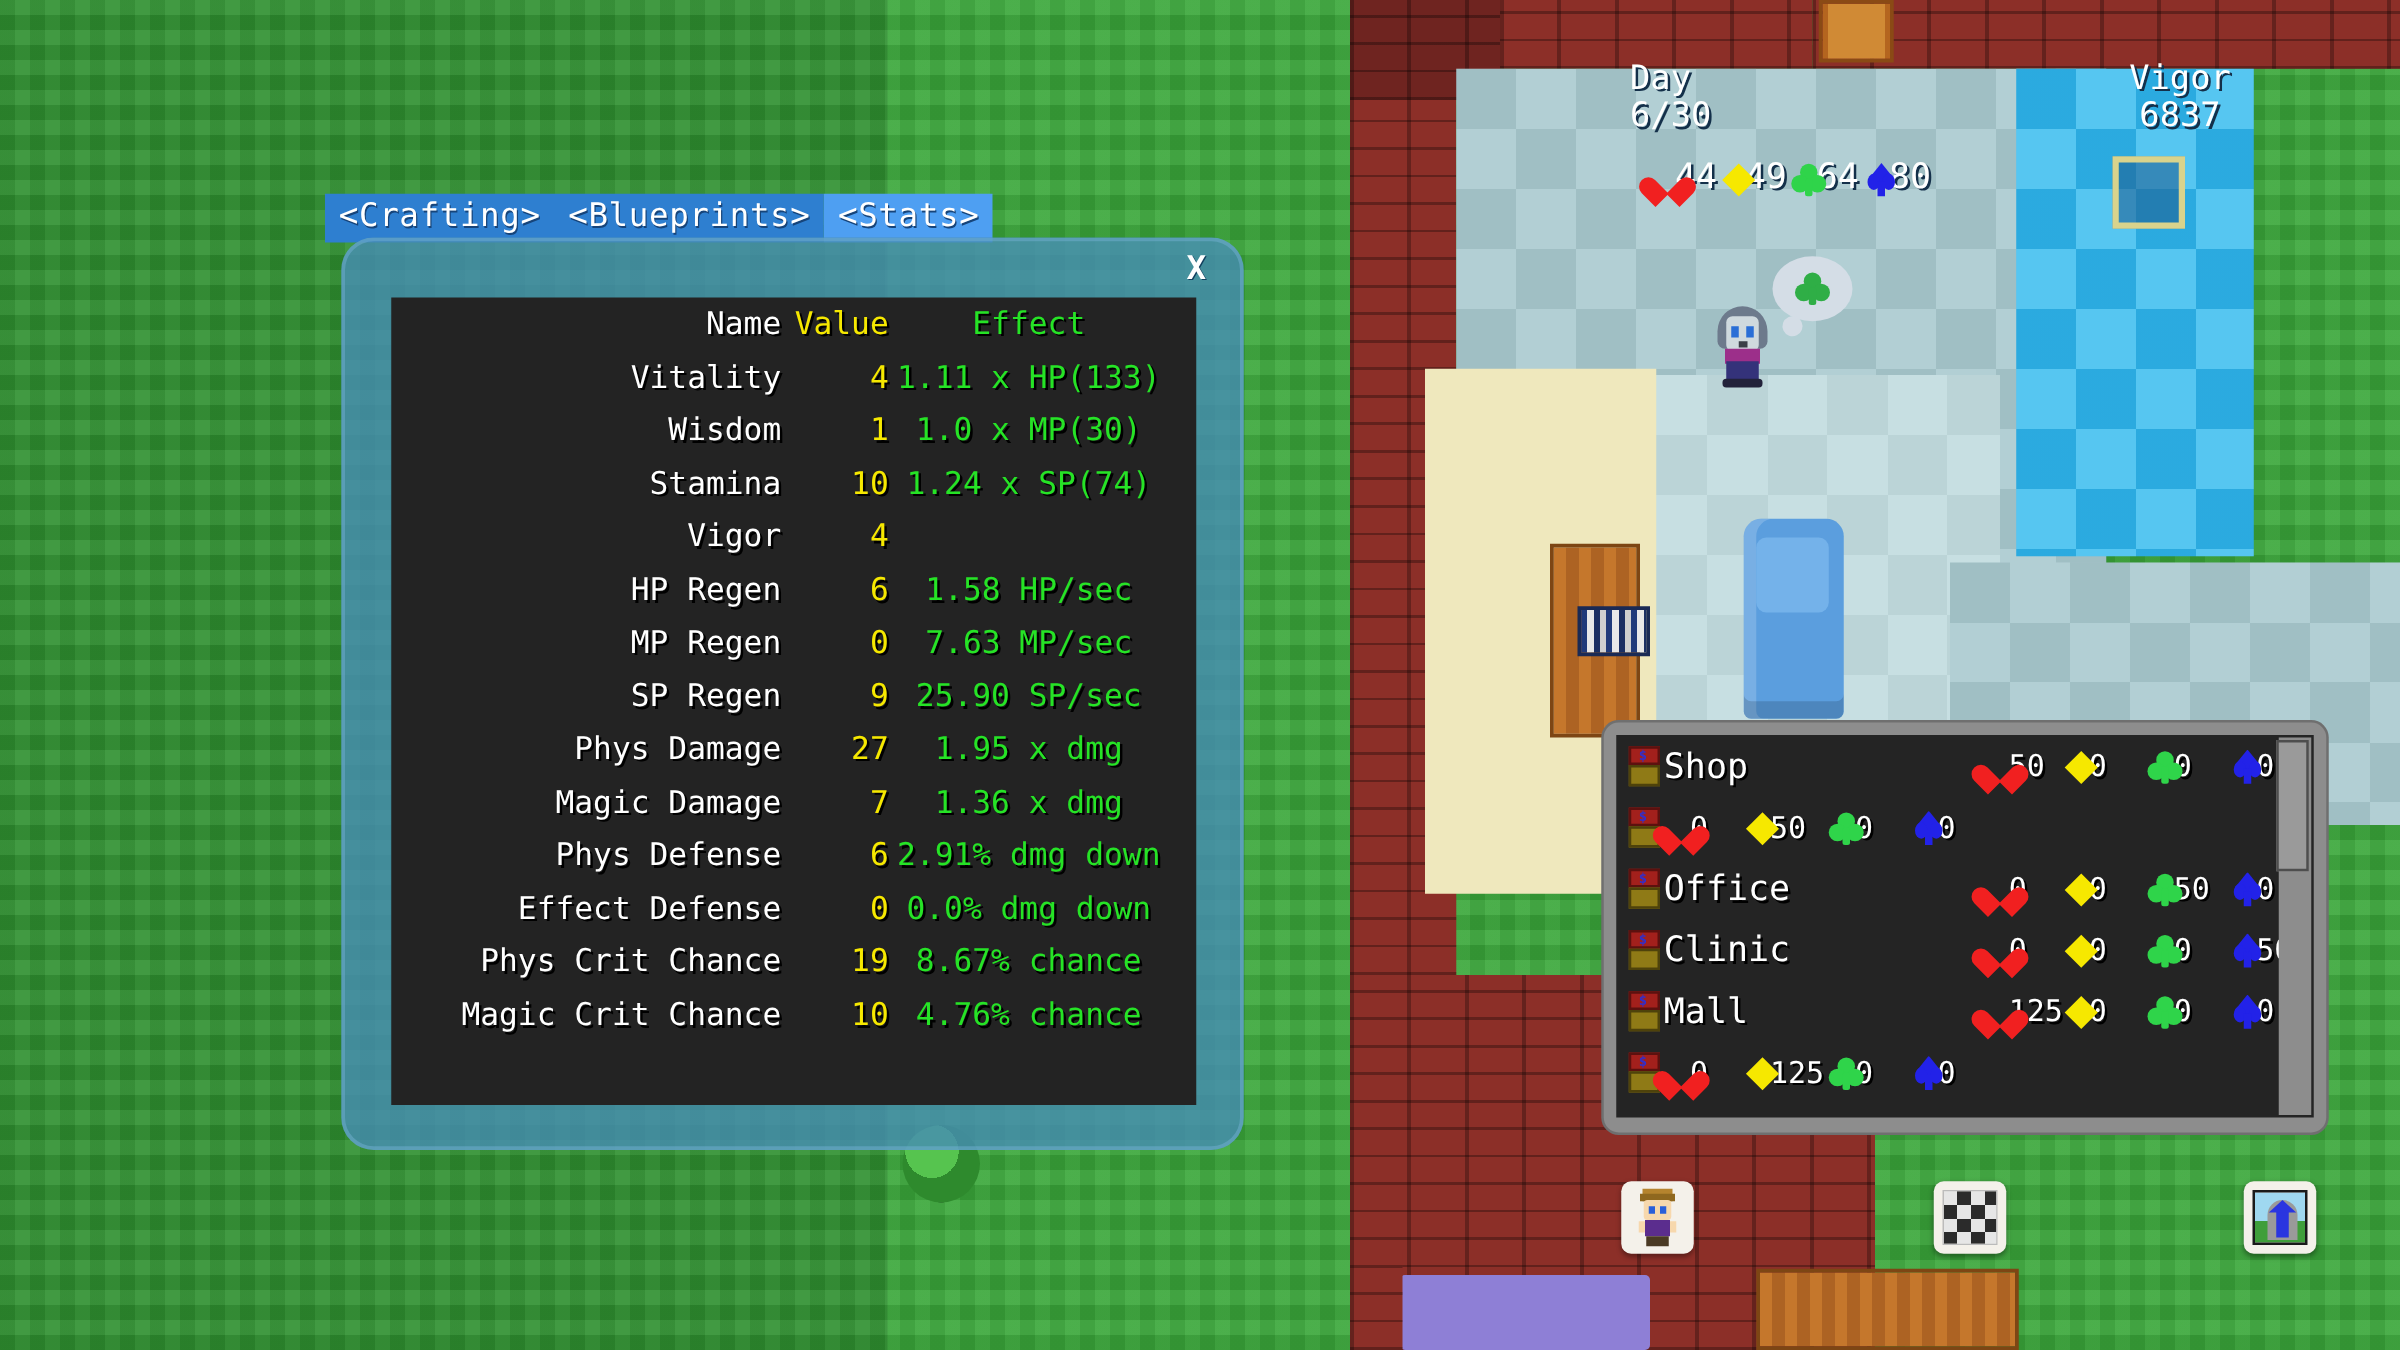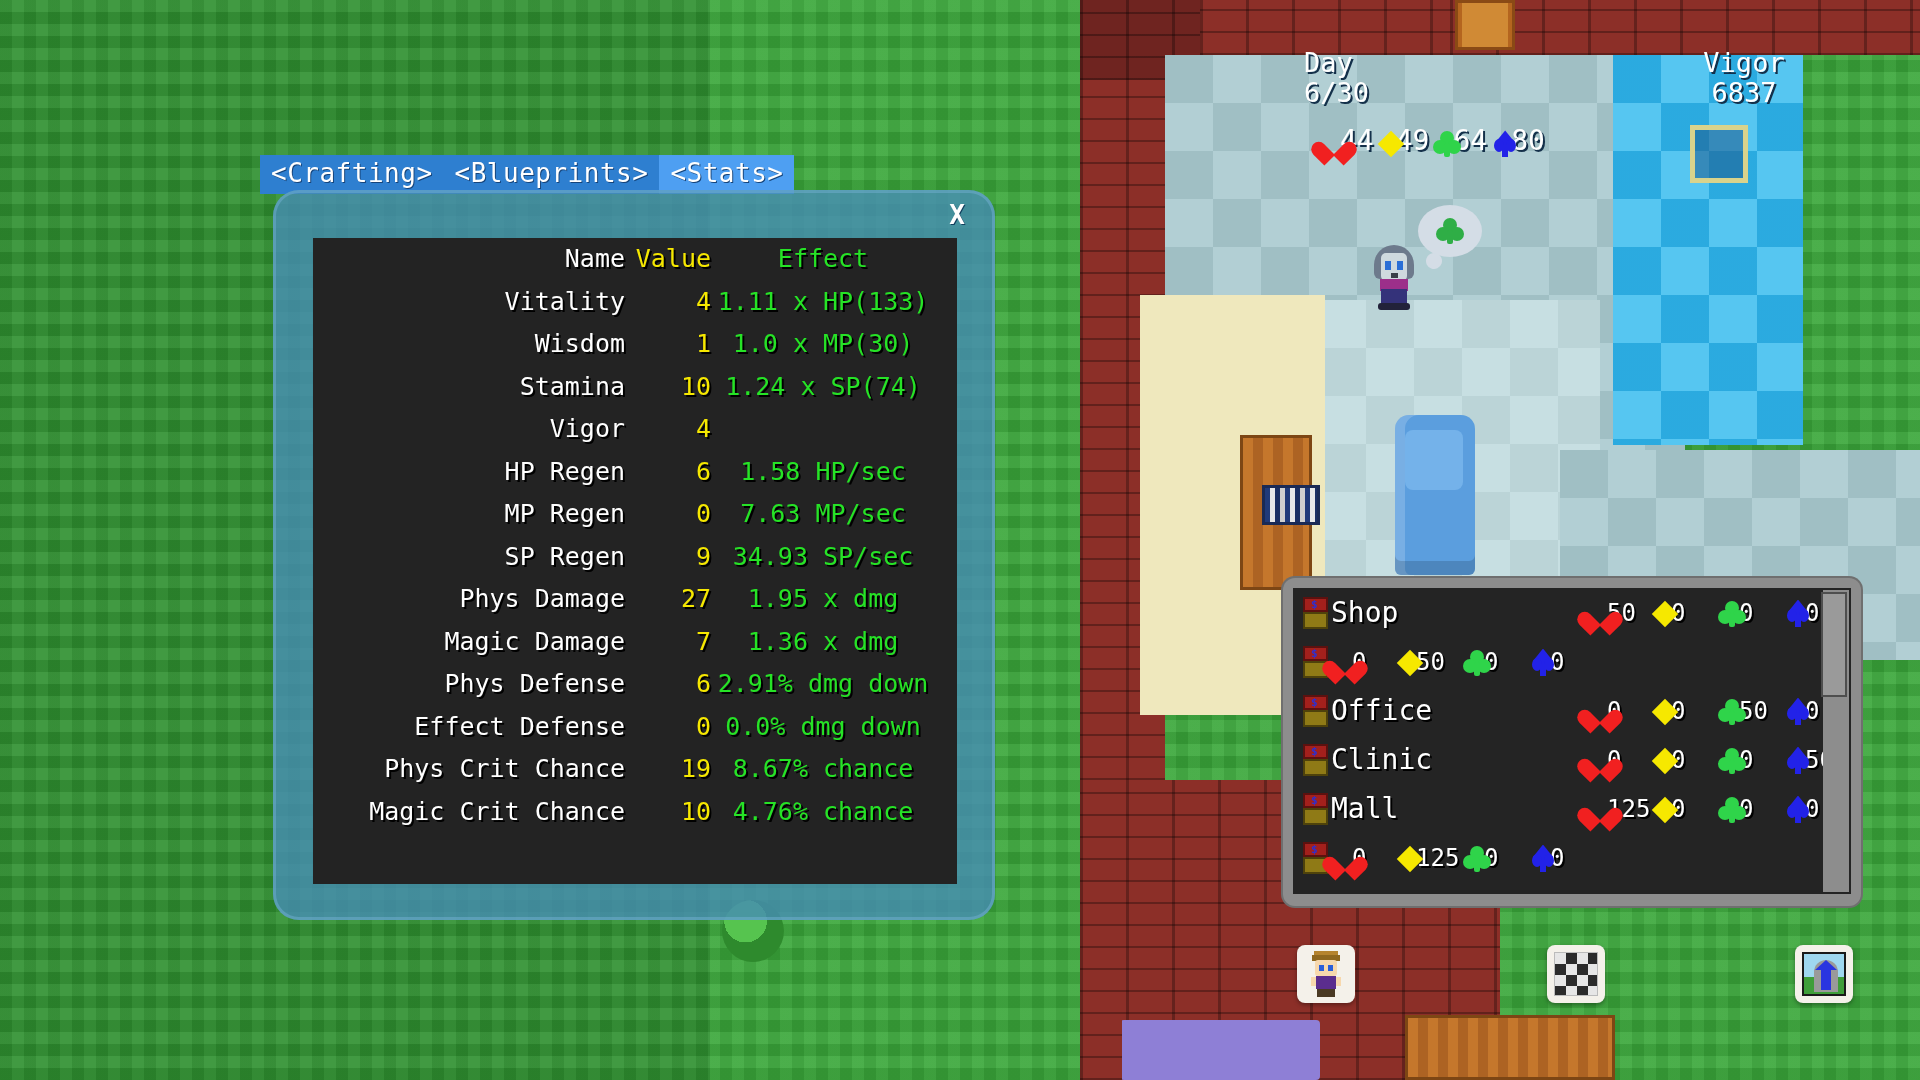--- a/index.html
+++ b/index.html
@@ -428,21 +428,21 @@
         <div class="scol-eff">1.58 HP/sec</div>
       </div>
       <div class="srow">
         <div class="scol-name">MP Regen</div>
         <div class="scol-val">0</div>
         <div class="scol-eff">7.63 MP/sec</div>
       </div>
       <div class="srow">
         <div class="scol-name">SP Regen</div>
         <div class="scol-val">9</div>
-        <div class="scol-eff">34.93 SP/sec</div>
+        <div class="scol-eff">25.90 SP/sec</div>
       </div>
       <div class="srow">
         <div class="scol-name">Phys Damage</div>
         <div class="scol-val">27</div>
         <div class="scol-eff">1.95 x dmg</div>
       </div>
       <div class="srow">
         <div class="scol-name">Magic Damage</div>
         <div class="scol-val">7</div>
         <div class="scol-eff">1.36 x dmg</div>

